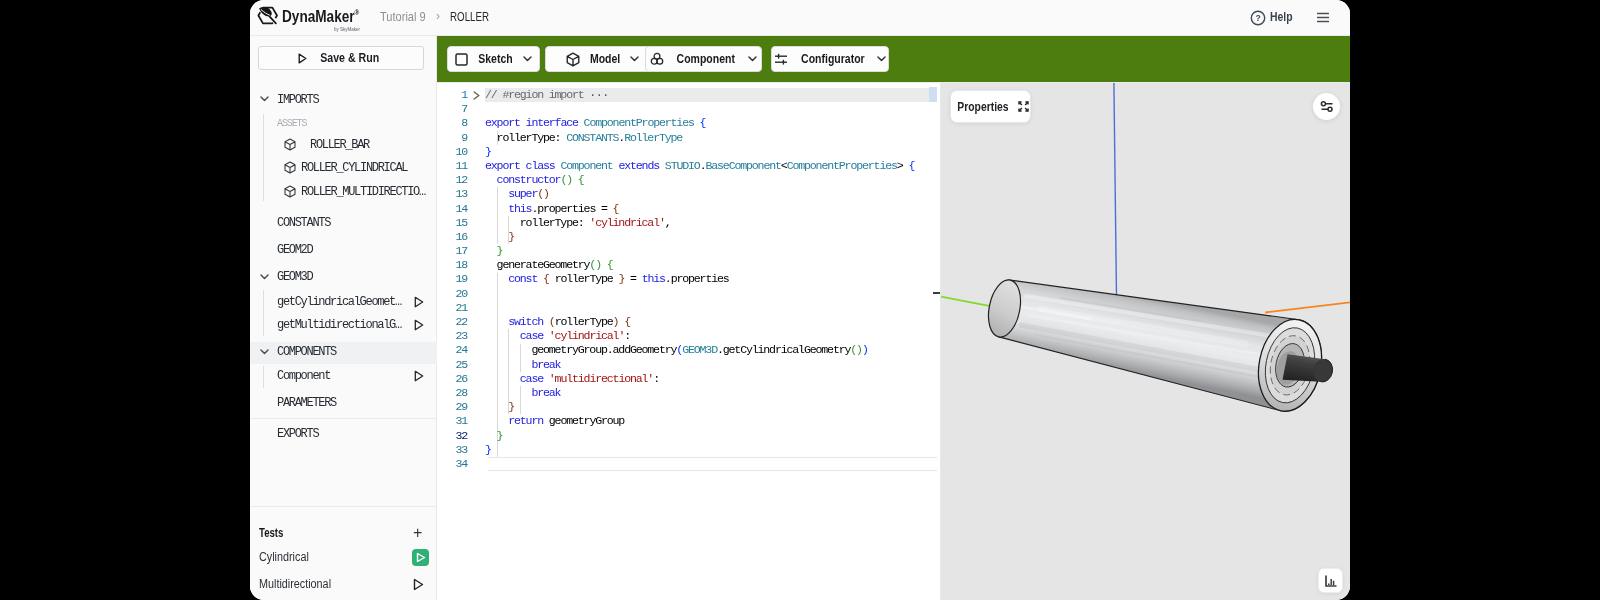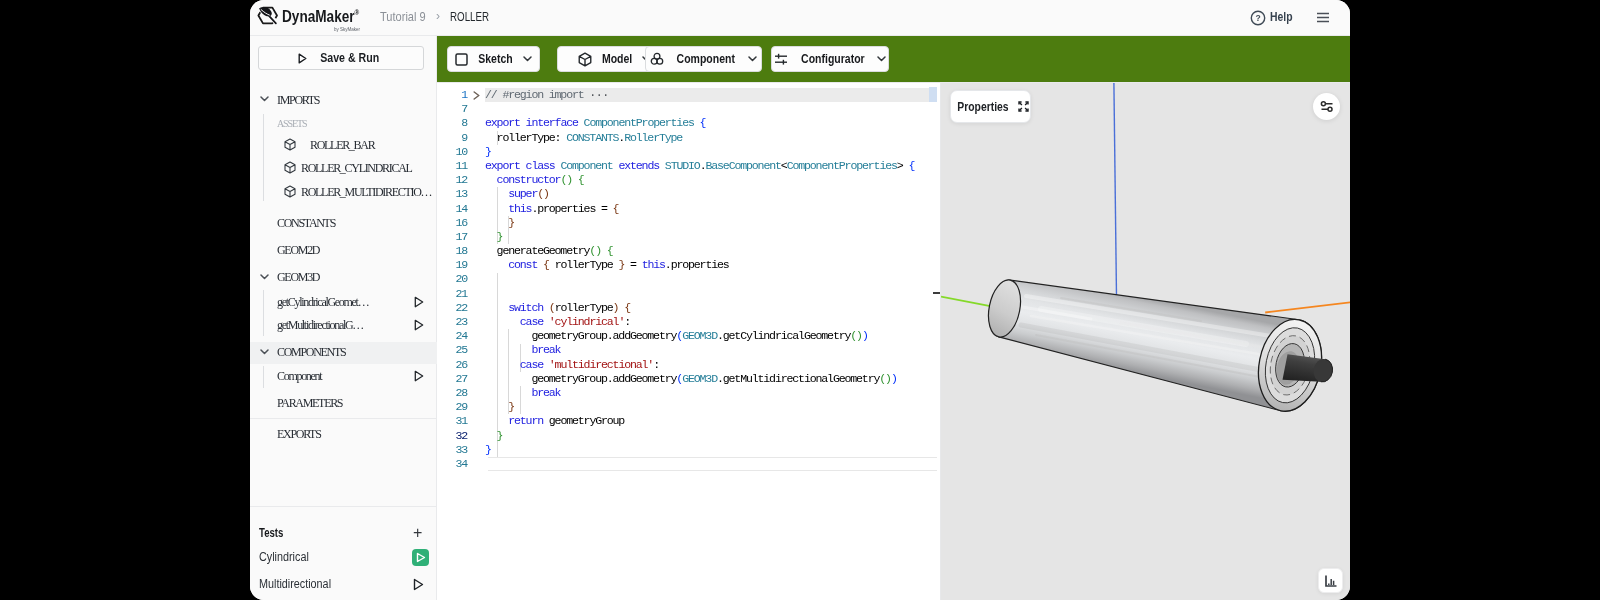--- a/index.html
+++ b/index.html
@@ -13,21 +13,21 @@
 #brand sup{font-size:8px}
 #bysky{position:absolute;left:84px;top:27px;font-size:4.5px;color:#5a5f66}
 #bc1{position:absolute;left:130px;top:9px;font-size:13px;color:#8b9097;transform:scaleX(.85);transform-origin:left center}
 #bcgt{position:absolute;left:186px;top:9px;font-size:12px;color:#9aa0a8}
 #bc2{position:absolute;left:200px;top:9px;font-size:13px;color:#24292e;transform:scaleX(.75);transform-origin:left center}
 #help{position:absolute;left:1020px;top:9px;font-size:13px;font-weight:700;color:#37424f;transform:scaleX(.8);transform-origin:left center}
 
 #side{position:absolute;left:0;top:36px;width:187px;height:564px;background:#fafafa;border-right:1px solid #e9eaec}
 #saverun{position:absolute;left:8px;top:10px;width:166px;height:24px;border:1px solid #d5d7d9;border-radius:3px;background:#fcfcfc;display:flex;align-items:center;justify-content:center;gap:8px;}
 #saverun span{font-size:12.5px;font-weight:700;color:#1b1e22;transform:scaleX(.85);transform-origin:center}
-.trow{position:absolute;height:17px;line-height:17px;font-family:Liberation Serif, serif;font-size:12px;letter-spacing:-1.3px;color:#272c33;white-space:pre}
+.trow{position:absolute;height:17px;line-height:17px;font-family:Liberation Mono, monospace;font-size:12px;letter-spacing:-1.3px;color:#272c33;white-space:pre}
 .tgray{font-size:10px;letter-spacing:-1.1px;color:#a8adb4}
 .tguide{position:absolute;left:13px;width:1px;background:#dcdee1}
 .chev{position:absolute;left:10px}
 .playo{position:absolute;left:164px}
 #comprow{position:absolute;left:0;top:306px;width:187px;height:22px;background:#f0f1f2}
 .sdiv{position:absolute;left:0;width:187px;height:1px;background:#e9eaec}
 #tests{position:absolute;left:9px;top:490px;font-size:12px;font-weight:700;color:#17191c;transform:scaleX(.8);transform-origin:left center}
 #plus{position:absolute;left:163px;top:488px;font-size:16px;font-weight:400;color:#33373c}
 .testlbl{position:absolute;left:9px;font-size:12px;color:#2b3036;transform:scaleX(.9);transform-origin:left center}
 #greenbtn{position:absolute;left:162px;top:513px;width:17px;height:17px;background:#2fb077;border-radius:4px}
@@ -156,21 +156,21 @@
   <div id="toolbar">
     <div class="tbtn" style="left:10px;width:93px">
       <svg width="13" height="13" viewBox="0 0 13 13">
           <rect x="1" y="1" width="11" height="11" rx="1.5" fill="none" stroke="#24282c" stroke-width="1.5"></rect>
         </svg>
       <span class="lbl">Sketch</span>
       <svg width="9" height="6" viewBox="0 0 9 6">
           <path d="M1 1 L4.5 4.5 L8 1" fill="none" stroke="#33373b" stroke-width="1.5" stroke-linecap="round" stroke-linejoin="round"></path>
         </svg>
     </div>
-    <div class="tbtn" style="left:120px;width:115px">
+    <div class="tbtn" style="left:108px;width:115px">
       <svg width="14" height="15" viewBox="0 0 12 13">
           <path d="M6 1 L11 3.8 L11 9.2 L6 12 L1 9.2 L1 3.8 Z M1 3.8 L6 6.5 L11 3.8 M6 6.5 L6 12" fill="none" stroke="#24282c" stroke-width="1.2" stroke-linejoin="round"></path>
         </svg>
       <span class="lbl">Model</span>
       <svg width="9" height="6" viewBox="0 0 9 6">
           <path d="M1 1 L4.5 4.5 L8 1" fill="none" stroke="#33373b" stroke-width="1.5" stroke-linecap="round" stroke-linejoin="round"></path>
         </svg>
     </div>
     <div class="tbtn" style="left:208px;width:117px">
       <svg width="14" height="14" viewBox="0 0 14 14">
@@ -219,32 +219,32 @@
     <div id="code">
       <div class="cl"><span class="ln" style="color:#1b73c4">1</span><span class="ct"><span class="cm">// #region import </span><span style="color:#4b4f54;letter-spacing:-0.5px">···</span></span></div>
       <div class="cl"><span class="ln">7</span><span class="ct"></span></div>
       <div class="cl"><span class="ln">8</span><span class="ct"><span class="k">export</span> <span class="k">interface</span> <span class="t">ComponentProperties</span> <span class="b1">{</span></span></div>
       <div class="cl"><span class="ln">9</span><span class="ct">  rollerType: <span class="t">CONSTANTS</span>.<span class="t">RollerType</span></span></div>
       <div class="cl"><span class="ln">10</span><span class="ct"><span class="b1">}</span></span></div>
       <div class="cl"><span class="ln">11</span><span class="ct"><span class="k">export</span> <span class="k">class</span> <span class="t">Component</span> <span class="k">extends</span> <span class="t">STUDIO</span>.<span class="t">BaseComponent</span>&lt;<span class="t">ComponentProperties</span>&gt; <span class="b1">{</span></span></div>
       <div class="cl"><span class="ln">12</span><span class="ct">  <span class="k">constructor</span><span class="b2">()</span> <span class="b2">{</span></span></div>
       <div class="cl"><span class="ln">13</span><span class="ct">    <span class="k">super</span><span class="b3">()</span></span></div>
       <div class="cl"><span class="ln">14</span><span class="ct">    <span class="k">this</span>.properties = <span class="b3">{</span></span></div>
+      <div class="cl"><span class="ln">15</span><span class="ct">      rollerType: <span class="s">'cylindrical'</span>,</span></div>
       <div class="cl"><span class="ln">16</span><span class="ct">    <span class="b3">}</span></span></div>
       <div class="cl"><span class="ln">17</span><span class="ct">  <span class="b2">}</span></span></div>
       <div class="cl"><span class="ln">18</span><span class="ct">  generateGeometry<span class="b2">()</span> <span class="b2">{</span></span></div>
       <div class="cl"><span class="ln">19</span><span class="ct">    <span class="k">const</span> <span class="b3">{</span> rollerType <span class="b3">}</span> = <span class="k">this</span>.properties</span></div>
       <div class="cl"><span class="ln">20</span></div>
       <div class="cl"><span class="ln">21</span><span class="ct"></span></div>
       <div class="cl"><span class="ln">22</span><span class="ct">    <span class="k">switch</span> <span class="b3">(</span>rollerType<span class="b3">)</span> <span class="b3">{</span></span></div>
       <div class="cl"><span class="ln">23</span><span class="ct">      <span class="k">case</span> <span class="s">'cylindrical'</span>:</span></div>
       <div class="cl"><span class="ln">24</span><span class="ct">        geometryGroup.addGeometry<span class="b1">(</span><span class="t">GEOM3D</span>.getCylindricalGeometry<span class="b2">()</span><span class="b1">)</span></span></div>
       <div class="cl"><span class="ln">25</span><span class="ct">        <span class="k">break</span></span></div>
       <div class="cl"><span class="ln">26</span><span class="ct">      <span class="k">case</span> <span class="s">'multidirectional'</span>:</span></div>
-      <div class="cl"><span class="ln">27</span><span class="ct">        geometryGroup.addGeometry<span class="b1">(</span><span class="t">GEOM3D</span>.getMultidirectionalGeometry<span class="b2">()</span><span class="b1">)</span></span></div>
       <div class="cl"><span class="ln">28</span><span class="ct">        <span class="k">break</span></span></div>
       <div class="cl"><span class="ln">29</span><span class="ct">    <span class="b3">}</span></span></div>
       <div class="cl"><span class="ln">31</span><span class="ct">    <span class="k">return</span> geometryGroup</span></div>
       <div class="cl"><span class="ln" style="color:#0b216f">32</span><span class="ct">  <span class="b2">}</span></span></div>
       <div class="cl"><span class="ln">33</span><span class="ct"><span class="b1">}</span></span></div>
       <div class="cl"><span class="ln">34</span><span class="ct"></span></div>
     </div>
   </div>
 
   <div id="viewport">

